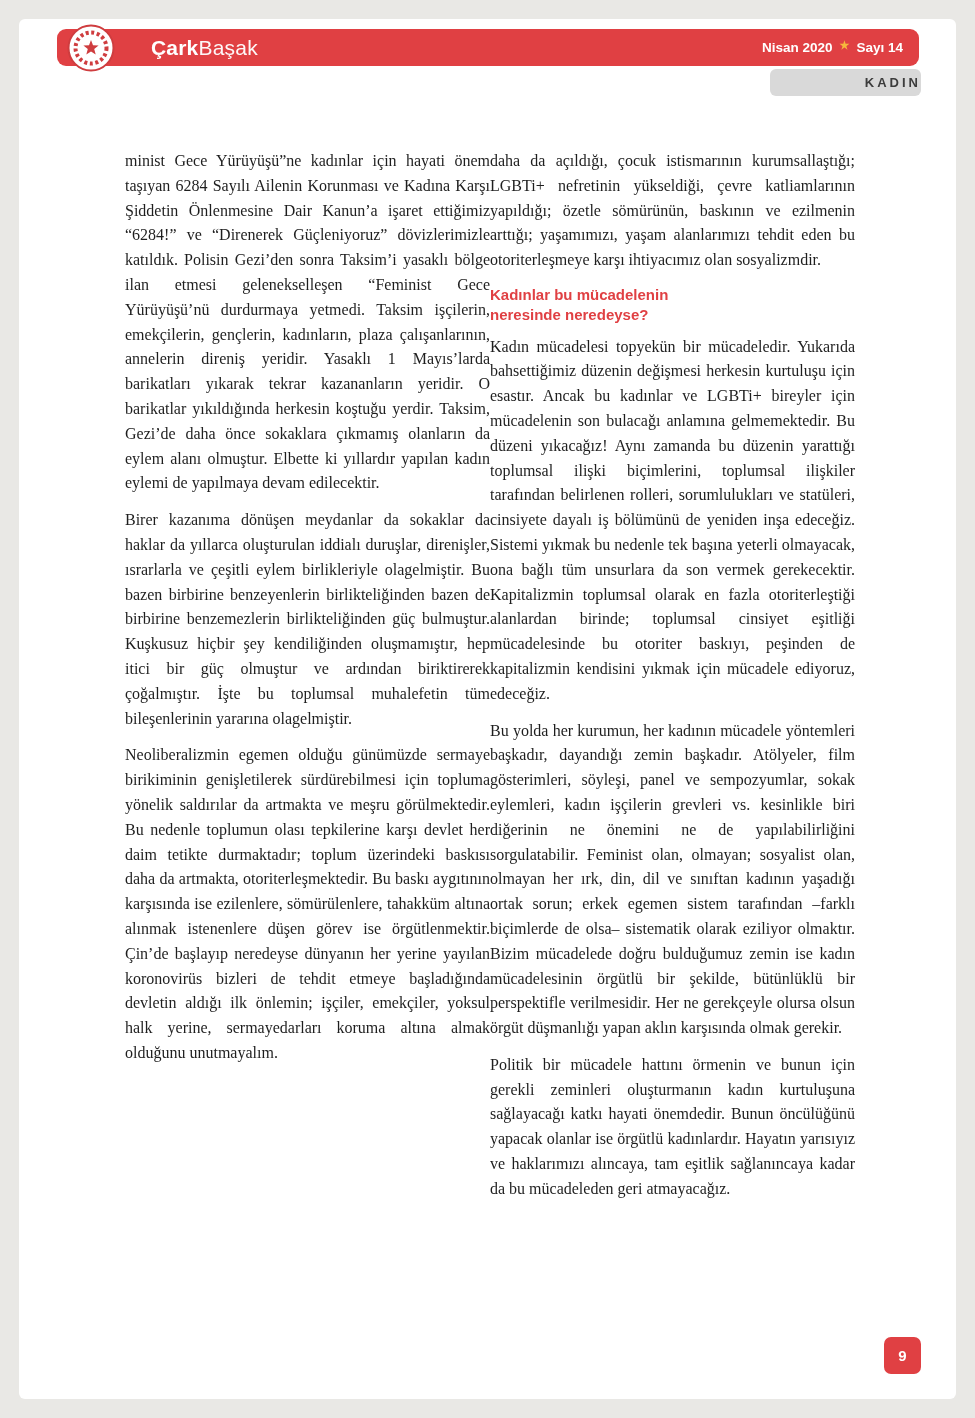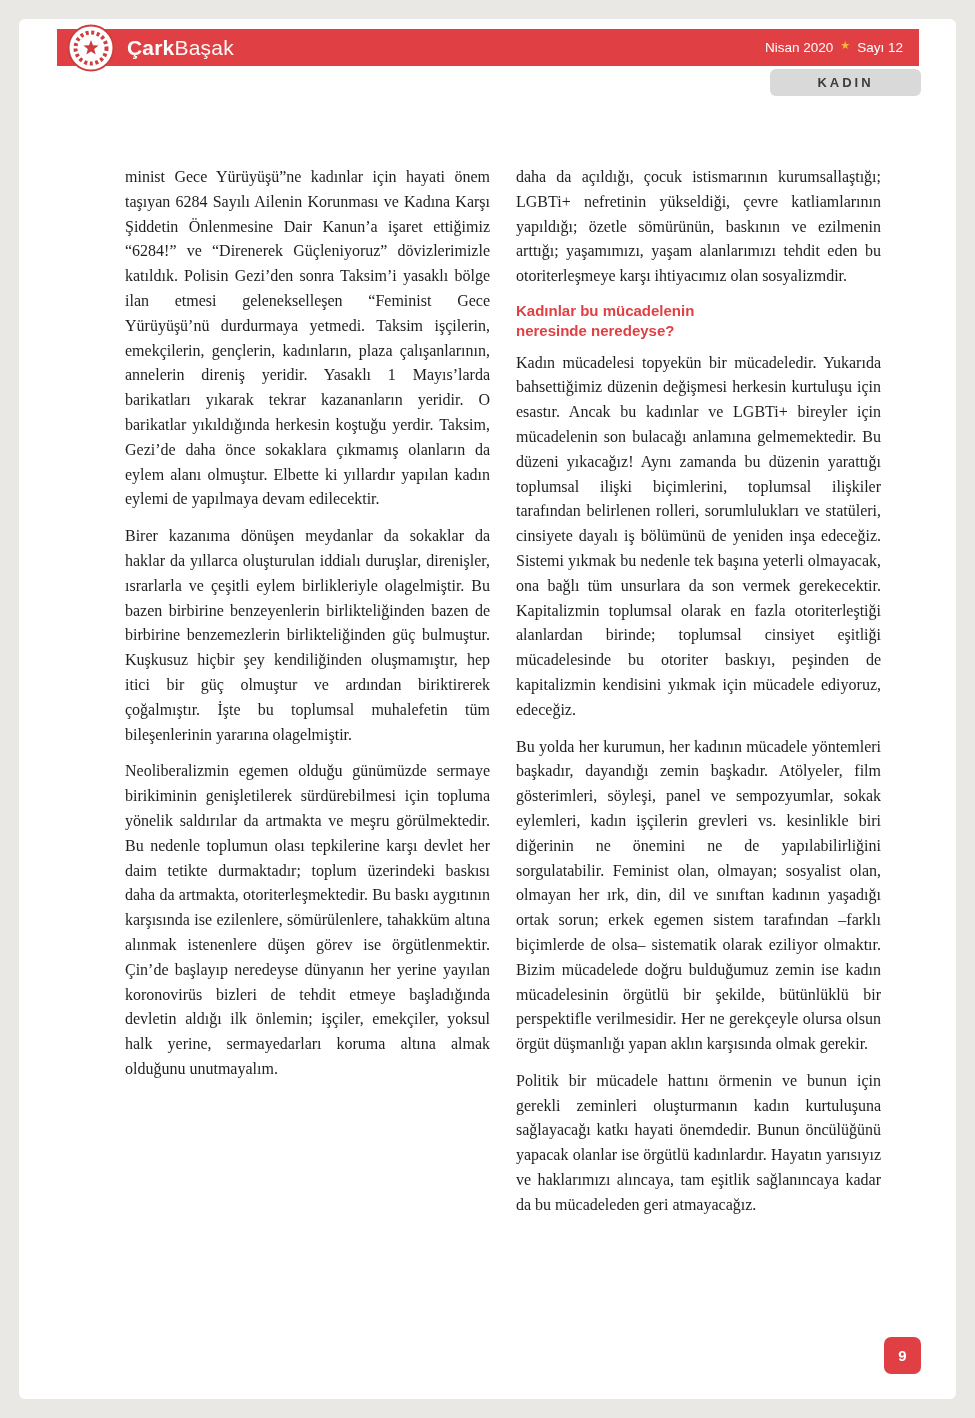--- a/index.html
+++ b/index.html
@@ -12,60 +12,61 @@
   .paper {
     position:absolute; left:19px; top:19px;
     width:937px; height:1380px;
     background:#ffffff; border-radius:6px;
     overflow:hidden;
   }
   
   .header-bar {
     position:absolute; left:38px; top:10px;
     width:862px; height:37px;
-    background:#e04043; border-radius:0;
+    background:#e04043; border-radius:9px;
     display:flex; align-items:center;
     padding:0 16px 0 10px;
+    gap:24px;
   }
   .logo {
     width:48px; height:48px; flex:none;
     border-radius:50%;
     display:flex; align-items:center; justify-content:center;
   }
   .logo svg { width:48px; height:48px; display:block; }
   .brand {
     margin-left:12px;
     font-family:"Liberation Sans", sans-serif;
     font-size:21px; color:#ffffff; letter-spacing:.2px;
     white-space:nowrap;
   }
   .brand-bold { font-weight:700; }
   .brand-light { font-weight:400; opacity:.96; }
   .issue {
     margin-left:auto;
     display:flex; align-items:flex-start; gap:7px;
     font-family:"Liberation Sans", sans-serif;
-    font-weight:400; font-size:13.5px; color:#ffffff;
+    font-weight:700; font-size:13.5px; color:#ffffff;
     white-space:nowrap;
   }
   .issue .star { color:#f6b73c; font-size:11px; line-height:1; }
   .section-tag {
     position:absolute; right:35px; top:50px;
     width:151px; height:27px;
     background:#d9d9d9; border-radius:6px;
-    text-align:center; line-height:27px;
+    text-align:right; line-height:27px;
     font-family:"Liberation Sans", sans-serif;
     font-weight:700; font-size:13px; letter-spacing:3px;
     color:#3d3d3d;
   }
   
   .columns {
     position:absolute; left:106px; top:130px;
     width:756px;
-    display:flex; gap:26px;margin-top:16px;
+    display:flex; 
   }
   .col { width:365px; }
   .col p {
     font-size:16px; line-height:1.55;
     text-align:justify; hyphens:auto; -webkit-hyphens:auto;
     color:#1e1e1e;
     margin:0 0 12px;
   }
   .col h2 {
     font-family:"Liberation Sans", sans-serif;
@@ -96,21 +97,21 @@
         <circle cx="24" cy="24" r="15.5" fill="none" stroke="#cf3d3f" stroke-width="4" stroke-dasharray="3 2.6"></circle>
         <path d="M24 16 L26 21.3 L31.6 21.5 L27.2 25.1 L28.7 30.5 L24 27.4 L19.3 30.5 L20.8 25.1 L16.4 21.5 L22 21.3 Z" fill="#cf3d3f"></path>
       </svg>
     </div>
     <div class="brand">
       <span class="brand-bold">Çark</span><span class="brand-light">Başak</span>
     </div>
     <div class="issue">
       <span>Nisan 2020</span>
       <span class="star">★</span>
-      <span>Sayı 12</span>
+      <span>Sayı 14</span>
     </div>
   </header>
 
   <div class="section-tag">KADIN</div>
 
   <main class="columns">
     <div class="col">
       <p>minist Gece Yürüyüşü”ne kadınlar için hayati önem taşıyan 6284 Sayılı Ailenin Korunması ve Kadına Karşı Şiddetin Önlenmesine Dair Kanun’a işaret ettiğimiz “6284!” ve “Direnerek Güçleniyoruz” dövizlerimizle katıldık. Polisin Gezi’den sonra Taksim’i yasaklı bölge ilan etmesi gelenekselleşen “Feminist Gece Yürüyüşü’nü durdurmaya yetmedi. Taksim işçilerin, emekçilerin, gençlerin, kadınların, plaza çalışanlarının, annelerin direniş yeridir. Yasaklı 1 Mayıs’larda barikatları yıkarak tekrar kazananların yeridir. O barikatlar yıkıldığında herkesin koştuğu yerdir. Taksim, Gezi’de daha önce sokaklara çıkmamış olanların da eylem alanı olmuştur. Elbette ki yıllardır yapılan kadın eylemi de yapılmaya devam edilecektir.</p>
       <p>Birer kazanıma dönüşen meydanlar da sokaklar da haklar da yıllarca oluşturulan iddialı duruşlar, direnişler, ısrarlarla ve çeşitli eylem birlikleriyle olagelmiştir. Bu bazen birbirine benzeyenlerin birlikteliğinden bazen de birbirine benzemezlerin birlikteliğinden güç bulmuştur. Kuşkusuz hiçbir şey kendiliğinden oluşmamıştır, hep itici bir güç olmuştur ve ardından biriktirerek çoğalmıştır. İşte bu toplumsal muhalefetin tüm bileşenlerinin yararına olagelmiştir.</p>
       <p>Neoliberalizmin egemen olduğu günümüzde sermaye birikiminin genişletilerek sürdürebilmesi için topluma yönelik saldırılar da artmakta ve meşru görülmektedir. Bu nedenle toplumun olası tepkilerine karşı devlet her daim tetikte durmaktadır; toplum üzerindeki baskısı daha da artmakta, otoriterleşmektedir. Bu baskı aygıtının karşısında ise ezilenlere, sömürülenlere, tahakküm altına alınmak istenenlere düşen görev ise örgütlenmektir. Çin’de başlayıp neredeyse dünyanın her yerine yayılan koronovirüs bizleri de tehdit etmeye başladığında devletin aldığı ilk önlemin; işçiler, emekçiler, yoksul halk yerine, sermayedarları koruma altına almak olduğunu unutmayalım.</p>

